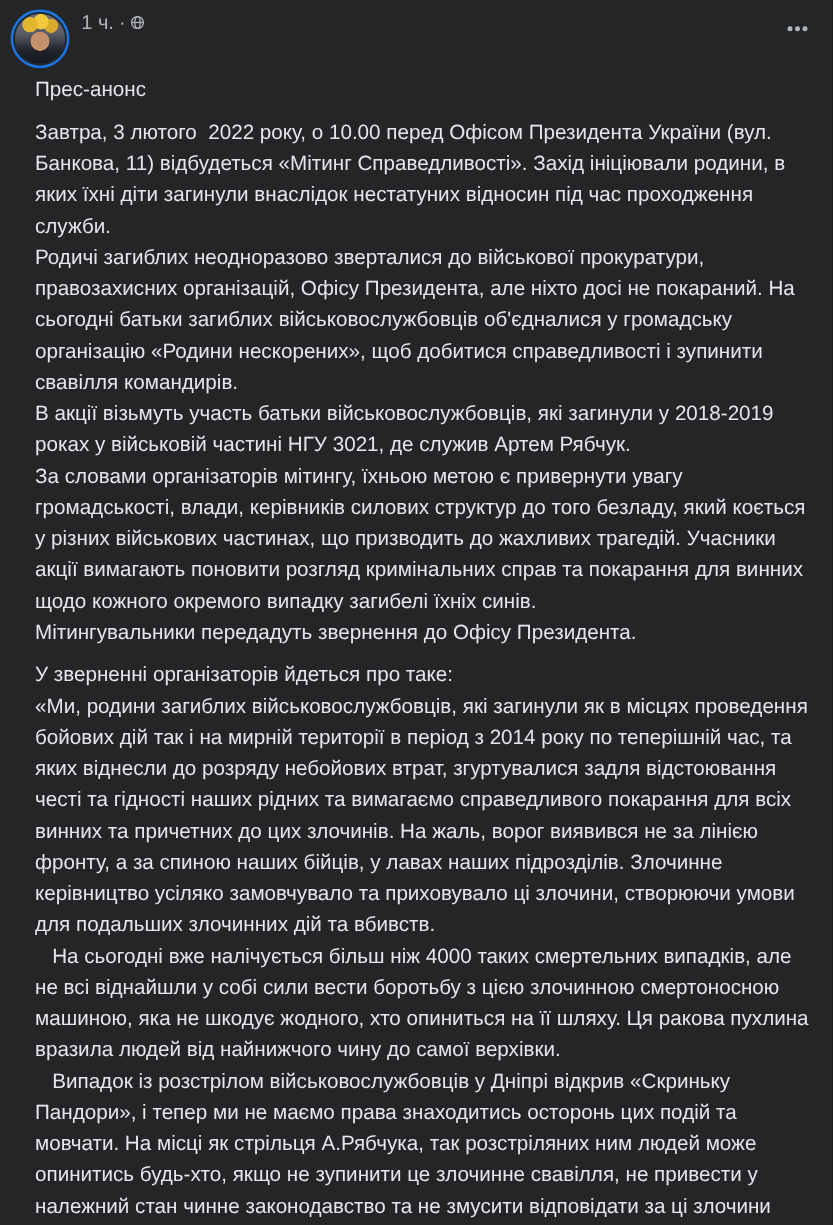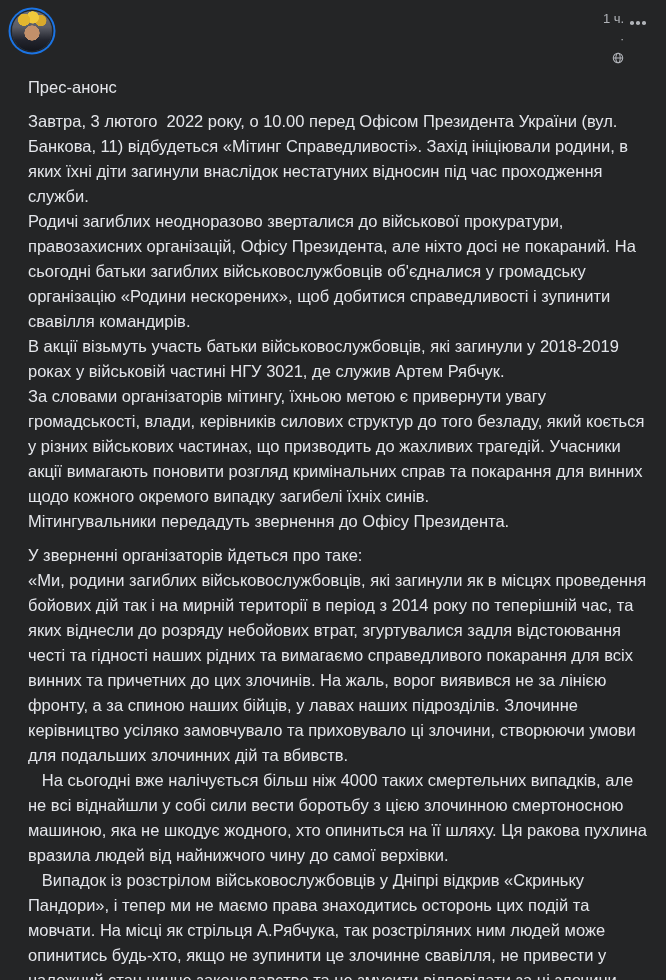--- a/index.html
+++ b/index.html
@@ -35,27 +35,26 @@
   .author-name {
     font-size: 16.5px;
     font-weight: 700;
     line-height: 21px;
     color: #e4e6eb;
     cursor: pointer;
     padding-top: 1px;
   }
   .post-meta {
     display: flex;
-    align-items: flex-end;
+    align-items: flex-start;
     gap: 4px;
     color: #b0b3b8;
-    font-size: 13px;
+    font-size: 16px;
     line-height: 16px;
     margin-top: 2px;
-    flex-direction: column;
   }
   .timestamp { cursor: pointer; }
   .globe { display: inline-block; margin-top: 1px; }
   .menu-btn {
     display: flex;
     align-items: center;
     gap: 2.5px;
     padding: 10px 6px;
     margin-top: 2px;
     border-radius: 50%;

